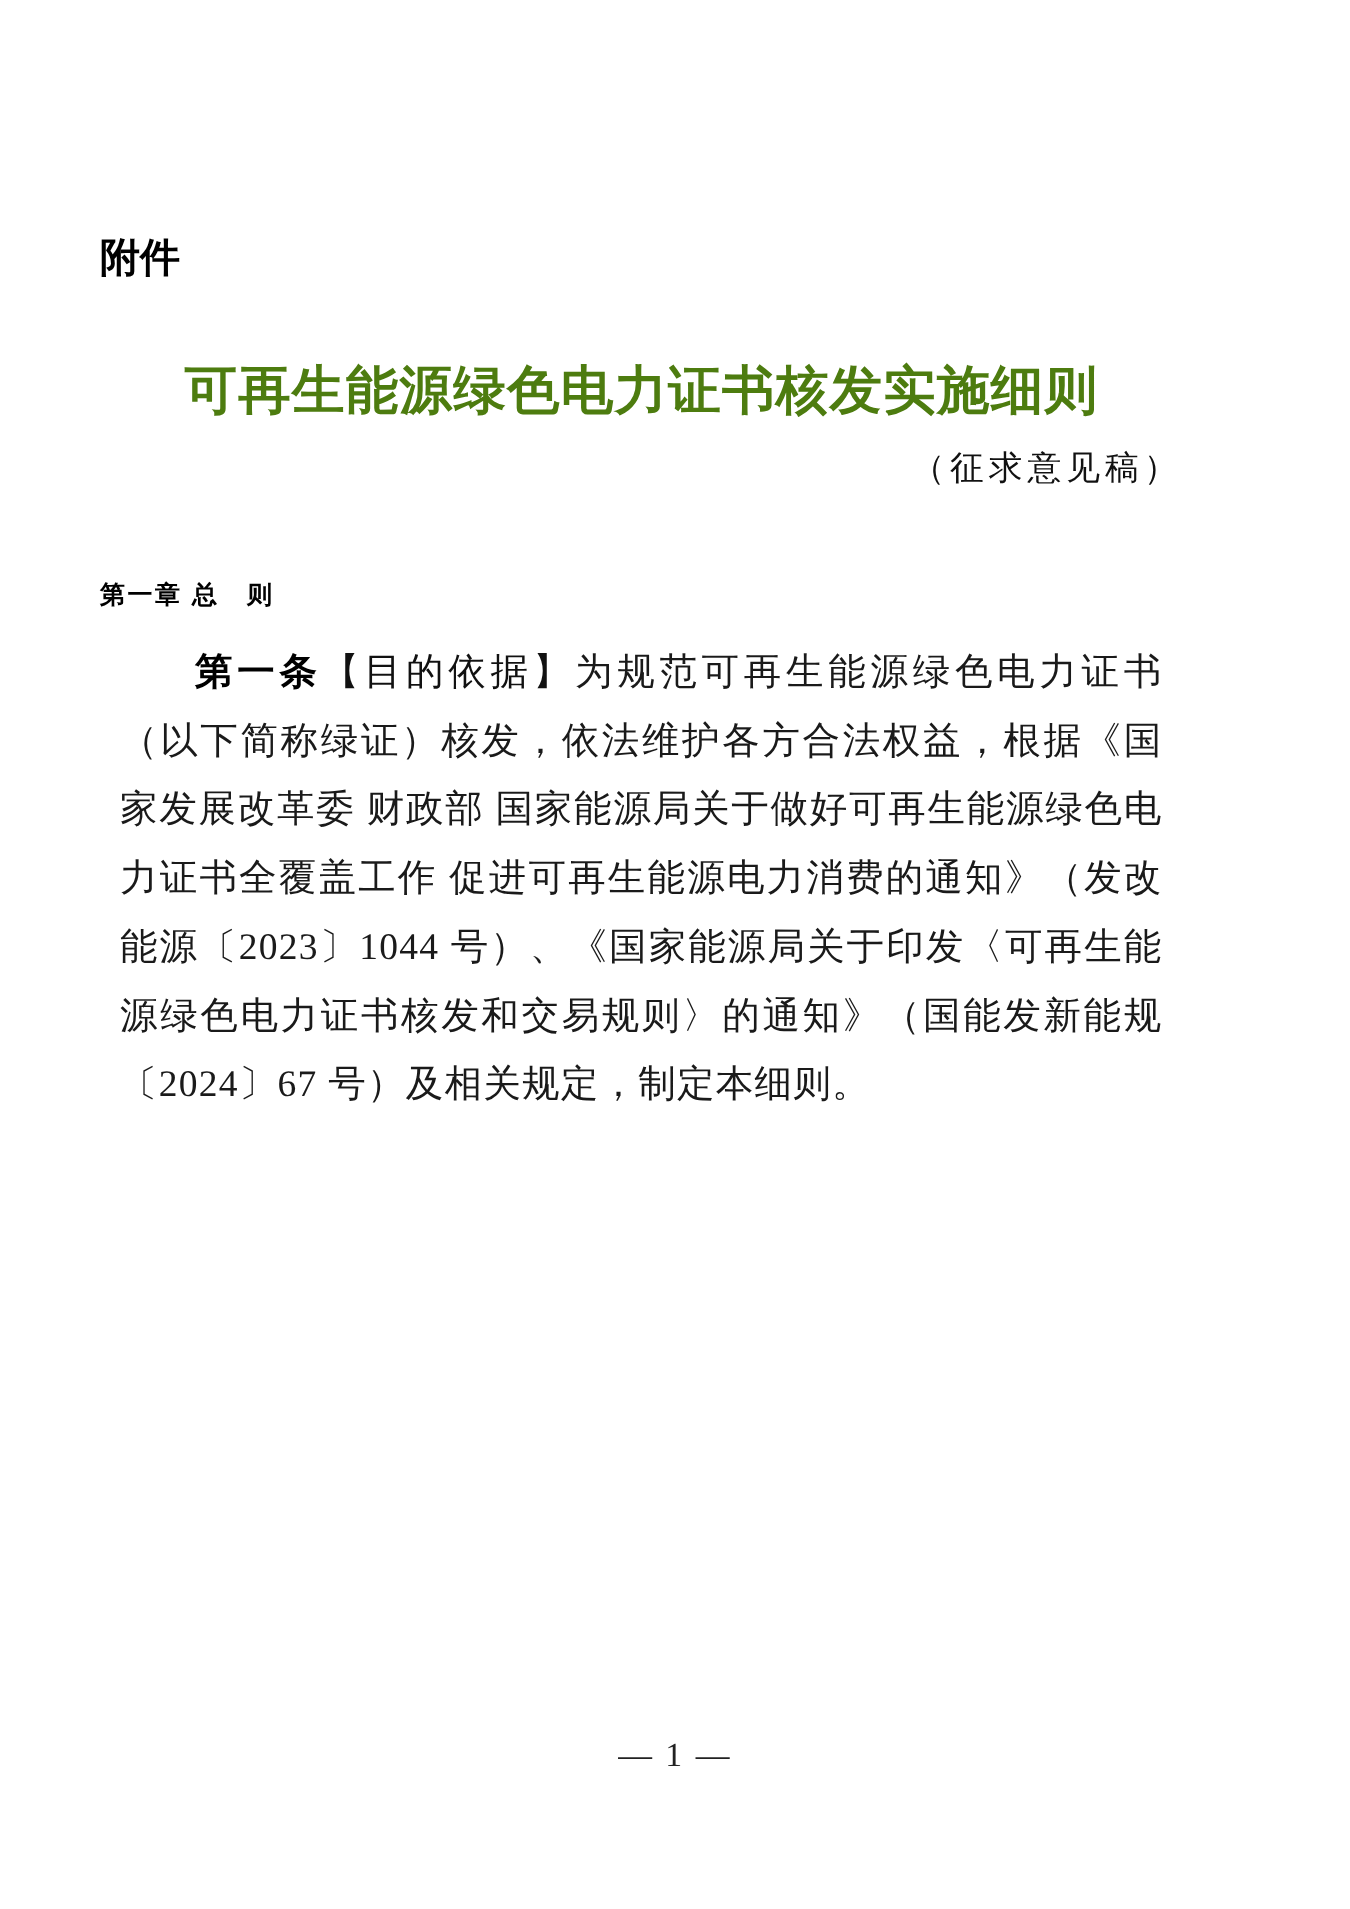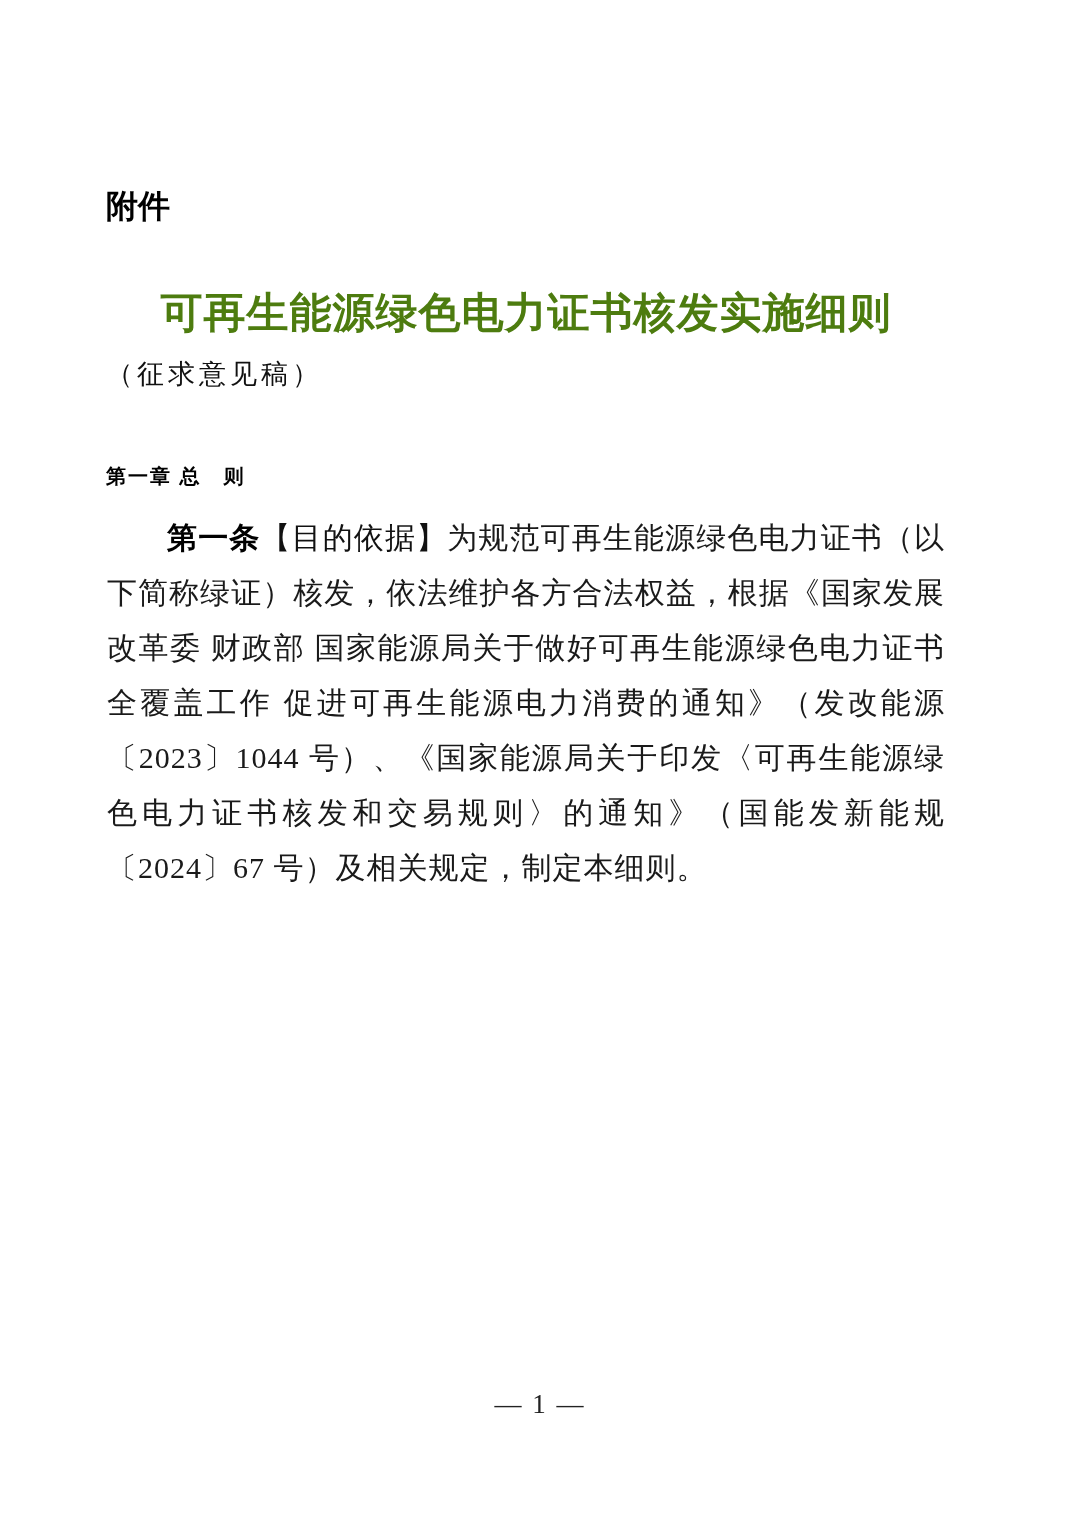--- a/index.html
+++ b/index.html
@@ -12,62 +12,62 @@
     width: 1080px;
     height: 1527px;
     margin: 0 auto;
     background: #ffffff;
     color: #1a1a1a;
     font-family: "Liberation Serif", "DejaVu Serif", serif;
     overflow: hidden;
     box-sizing: border-box;
   }
   .content {
-    padding: 188px 134px 0 106px;
+    padding: 188px 134px 0 80px;
   }
   .attachment-label {
     font-family: "Liberation Sans", "DejaVu Sans", sans-serif;
     font-weight: bold;
     font-size: 32px;
     line-height: 1.15;
     color: #000000;
     text-align: left;
   }
   .doc-title {
     margin-top: 60px;
     text-align: center;
     font-weight: bold;
     color: #4d7c0f;
     font-size: 42px;
     line-height: 57px;
     letter-spacing: 1px;
   }
   .draft-note {
     margin-top: 16px;
-    text-align: left;
+    text-align: right;
     font-size: 27px;
     line-height: 32px;
     color: #111111;
     letter-spacing: 4px;
   }
   .chapter-heading {
     margin-top: 68px;
     text-align: left;
     font-family: "Liberation Sans", "DejaVu Sans", sans-serif;
     font-weight: bold;
     font-size: 20px;
     line-height: 36px;
     color: #000000;
     letter-spacing: 2px;
   }
   .body-text {
     margin-top: 16px;
   }
   .body-text p {
-    margin: 1px;
+    margin: 16px;
     font-size: 30px;
     line-height: 55px;
     text-align: justify;
     text-justify: inter-character;
     text-indent: 2em;
     color: #1a1a1a;
     letter-spacing: 1px;
   }
   .art-num {
     font-family: "Liberation Sans", "DejaVu Sans", sans-serif;

